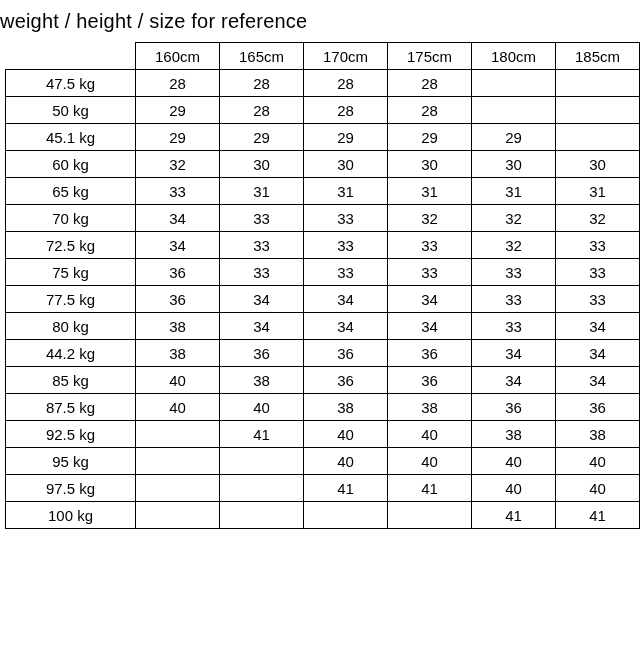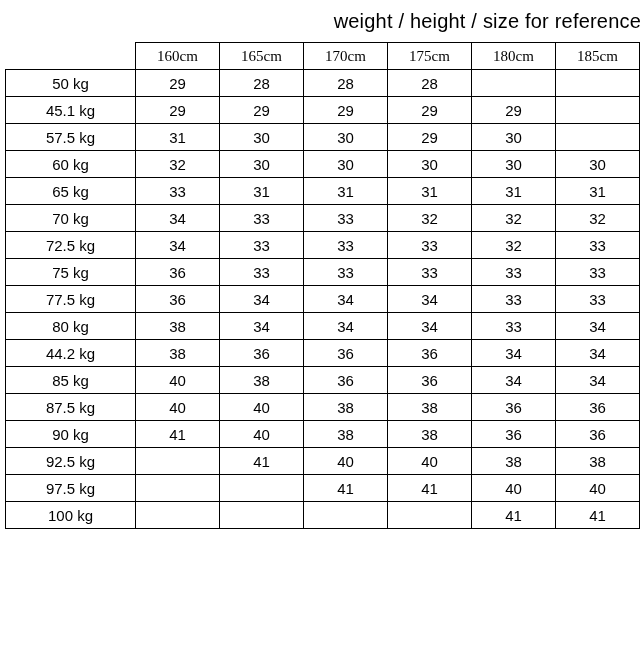--- a/index.html
+++ b/index.html
@@ -14,21 +14,21 @@
     color: #000000;
     overflow: hidden;
   }
   .wrap {
     width: 641px;
     height: 650px;
     position: relative;
     box-sizing: border-box;
   }
   .title {
-    text-align: right;
+    text-align: left;
     font-size: 20px;
     font-weight: 400;
     padding-top: 10px;
     padding-bottom: 9px;
     letter-spacing: 0.2px;
   }
   table.size-table {
     border-collapse: collapse;
     width: 633px;
     margin-left: 5px;
@@ -40,21 +40,20 @@
     font-size: 15px;
     font-weight: 400;
     height: 26px;
     padding: 0;
     text-align: center;
     vertical-align: middle;
     background: #ffffff;
   }
   table.size-table th {
     font-weight: 400;
-    font-family: Liberation Serif, serif;
   }
   col.weight-col { width: 130px; }
   col.h-col { width: 84px; }
   td.weight-cell {
     text-align: left;
     padding-left: 6px;
   }
   thead td.corner {
     border-left: 0;
     border-top: 0;
@@ -84,47 +83,47 @@
       <th>160cm</th>
           <th>165cm</th>
           <th>170cm</th>
           <th>175cm</th>
           <th>180cm</th>
           <th>185cm</th>
         </tr>
     </thead>
     <tbody>
         <tr>
+          <td class="weight-cell">47.5 kg</td>
+          <td>28</td>
+          <td>28</td>
+          <td>28</td>
+          <td>28</td>
+          <td></td>
+          <td></td>
+        </tr>
+        <tr>
           <td class="weight-cell">50 kg</td>
           <td>29</td>
           <td>28</td>
           <td>28</td>
           <td>28</td>
           <td></td>
           <td></td>
         </tr>
         <tr>
           <td class="weight-cell">45.1 kg</td>
           <td>29</td>
           <td>29</td>
           <td>29</td>
           <td>29</td>
           <td>29</td>
           <td></td>
         </tr>
         <tr>
-          <td class="weight-cell">57.5 kg</td>
-          <td>31</td>
-          <td>30</td>
-          <td>30</td>
-          <td>29</td>
-          <td>30</td>
-          <td></td>
-        </tr>
-        <tr>
           <td class="weight-cell">60 kg</td>
           <td>32</td>
           <td>30</td>
           <td>30</td>
           <td>30</td>
           <td>30</td>
           <td>30</td>
         </tr>
         <tr>
           <td class="weight-cell">65 kg</td>
@@ -201,36 +200,36 @@
         <tr>
           <td class="weight-cell">87.5 kg</td>
           <td>40</td>
           <td>40</td>
           <td>38</td>
           <td>38</td>
           <td>36</td>
           <td>36</td>
         </tr>
         <tr>
-          <td class="weight-cell">90 kg</td>
-          <td>41</td>
-          <td>40</td>
-          <td>38</td>
-          <td>38</td>
-          <td>36</td>
-          <td>36</td>
-        </tr>
-        <tr>
           <td class="weight-cell">92.5 kg</td>
           <td></td>
           <td>41</td>
           <td>40</td>
           <td>40</td>
           <td>38</td>
           <td>38</td>
+        </tr>
+        <tr>
+          <td class="weight-cell">95 kg</td>
+          <td></td>
+          <td></td>
+          <td>40</td>
+          <td>40</td>
+          <td>40</td>
+          <td>40</td>
         </tr>
         <tr>
           <td class="weight-cell">97.5 kg</td>
           <td></td>
           <td></td>
           <td>41</td>
           <td>41</td>
           <td>40</td>
           <td>40</td>
         </tr>

